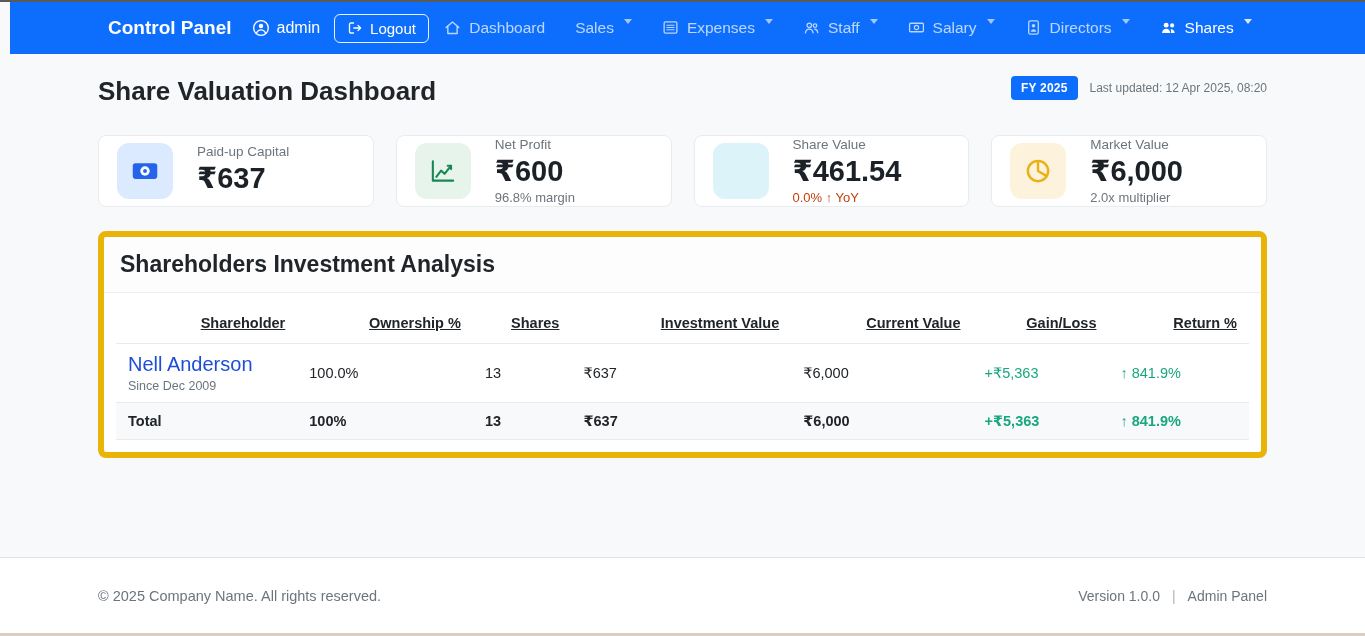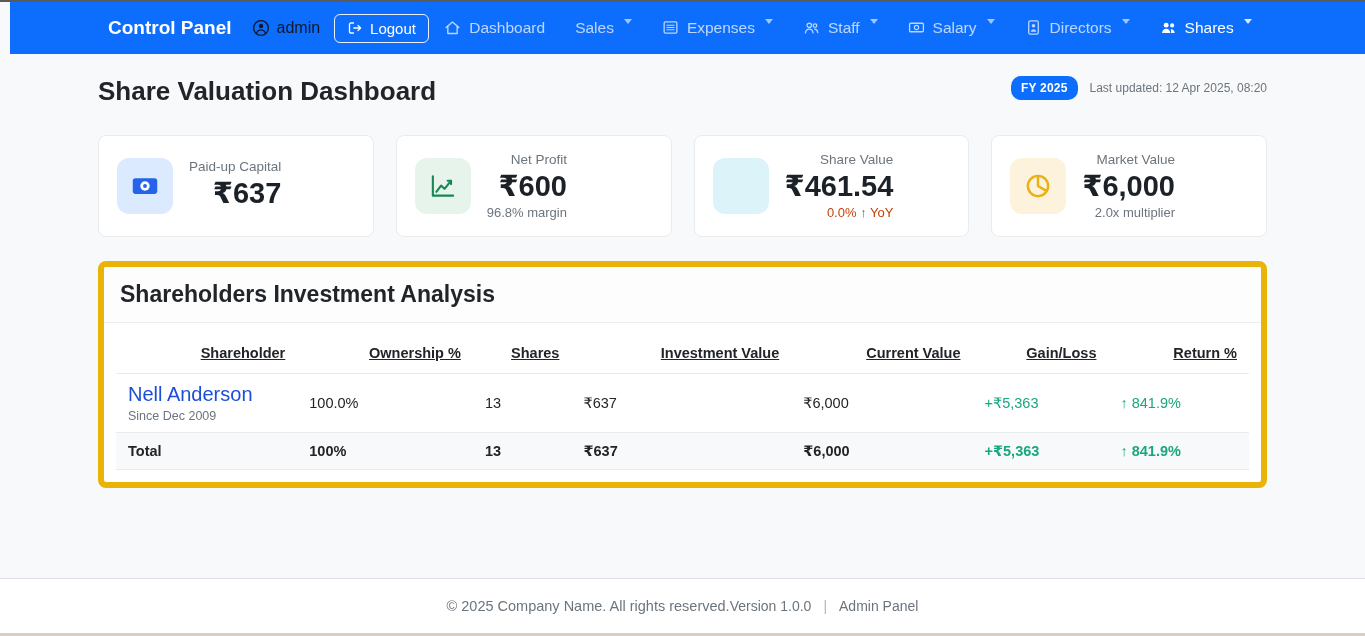--- a/index.html
+++ b/index.html
@@ -11,21 +11,21 @@
   }
   .topline { height:2px; background:#5a5a5a; flex:0 0 auto; }
   .bottomline { height:3px; background:#d8cec4; flex:0 0 auto; }
 
   
   .navbar {
     height:52px; background:#0d6efd; display:flex; align-items:center;
     padding:0 98px; color:#fff; flex:0 0 auto;margin-left:10px;
   }
   .brand { font-size:19px; font-weight:700; color:#fff; margin-right:20px; white-space:nowrap; }
-  .nav-user { display:flex; align-items:flex-start; gap:7px; font-size:16px; color:#0f172a; cursor:default; }
+  .nav-user { display:flex; align-items:flex-start; gap:7px; font-size:16px; color:#ffffff; cursor:default; }
   .logout-btn {
     display:flex; align-items:center; gap:7px; margin-left:14px;
     border:1px solid rgba(255,255,255,.9); border-radius:6px;
     padding:5px 12px; font-size:15px; color:#fff; background:transparent; cursor:pointer;
   }
   .nav-menu { display:flex; align-items:center; gap:30px; margin:0 auto; }
   .nav-link {
     display:flex; align-items:flex-start; gap:8px; font-size:15.5px;
     color:rgba(255,255,255,.72); text-decoration:none; cursor:pointer; white-space:nowrap;
   }
@@ -38,29 +38,29 @@
   .nic { display:inline-flex; }
   .nic svg { display:block; }
 
   
   .main { flex:1 1 auto; padding:22px 98px 0 98px; }
   .page-head { display:flex; align-items:flex-start; justify-content:space-between; }
   .page-title { font-size:26px; font-weight:600; color:#212529; }
   .head-right { display:flex; align-items:center; gap:12px; }
   .fy-badge {
     background:#0d6efd; color:#fff; font-size:12px; font-weight:700;
-    padding:5px 10px; border-radius:10px; letter-spacing:.2px;
+    padding:5px 10px; border-radius:4px; letter-spacing:.2px;
   }
   .last-updated { font-size:12px; color:#6c757d; }
 
   
   .stats { display:grid; grid-template-columns:repeat(4,1fr); gap:22px; margin-top:28px; }
   .stat-card {
     background:#fff; border:1px solid #e9ecef; border-radius:8px;
-    height:102px; padding:16px 18px; display:flex; align-items:center; gap:16px;text-align:right;
+    height:72px; padding:16px 18px; display:flex; align-items:center; gap:24px;
   }
   .icbox { width:56px; height:56px; border-radius:12px; flex:0 0 auto;
     display:flex; align-items:center; justify-content:center; }
   .icbox.blue  { background:#dbeafe; color:#2563eb; }
   .icbox.green { background:#e6f4ec; color:#198754; }
   .icbox.cyan  { background:#dcf4f9; color:#dcf4f9; }
   .icbox.amber { background:#fdf3dc; color:#eab116; }
   .stat-label { font-size:13.5px; color:#6c757d; }
   .stat-value { font-size:29px; font-weight:700; color:#1c2128; margin:3px 0 2px; line-height:1.15; }
   .stat-sub { font-size:13px; color:#6c757d; }
@@ -83,22 +83,22 @@
   .sh-since { font-size:12.5px; color:#6c757d; margin-top:3px; }
   .pos { color:#18a77e; }
   tr.total-row td {
     background:#f8f9fa; border-top:1px solid #dee2e6; border-bottom:1px solid #e9ecef;
     font-weight:600; padding:10px 12px;
   }
   tr.total-row td.total-label { font-weight:700; }
 
   
   .footer {
-    flex:0 0 auto; height:55px; background:#fff; border-top:1px solid #dee2e6;
-    display:flex; align-items:center; justify-content:center; padding:0 98px;
+    flex:0 0 auto; height:76px; background:#fff; border-top:1px solid #dee2e6;
+    display:flex; align-items:center; justify-content:space-between; padding:0 98px;
   }
   .footer-left { font-size:14.5px; color:#6c757d; }
   .footer-right { display:flex; align-items:center; gap:12px; font-size:14px; color:#6c757d; }
   .footer-divider { color:#adb5bd; }
 </style>
 </head>
 <body>
 
 <div class="topline"></div>
 

